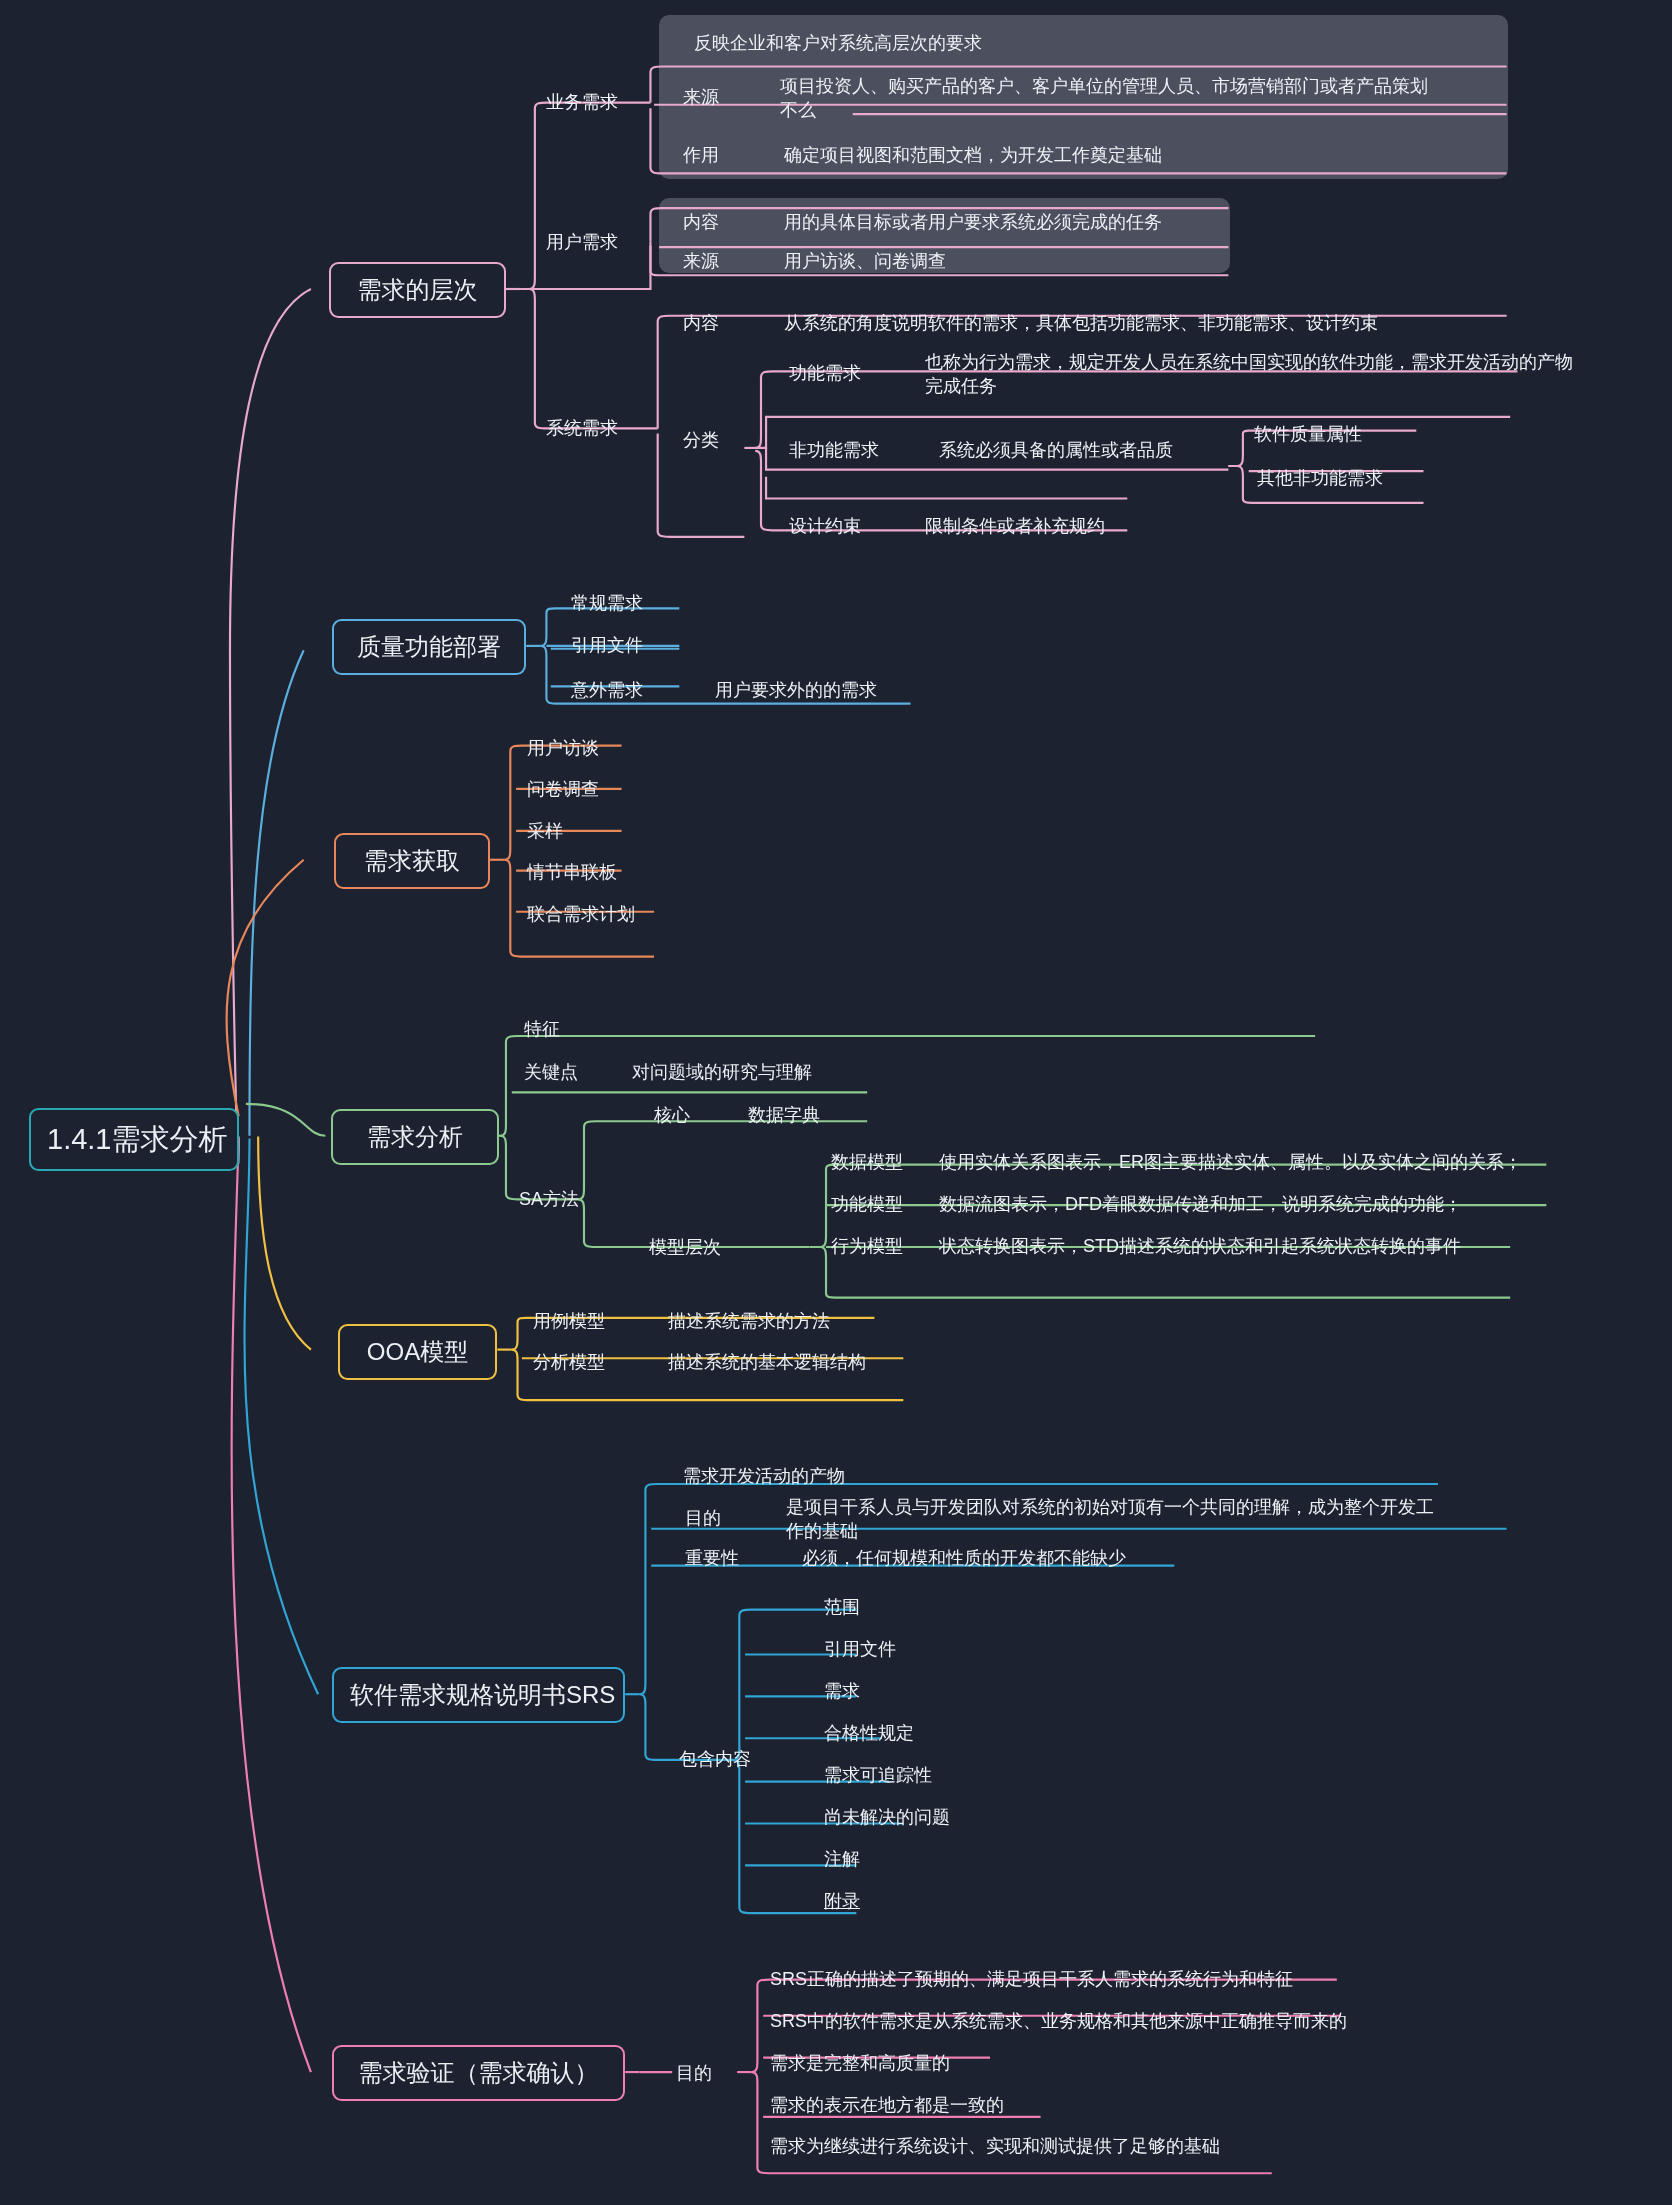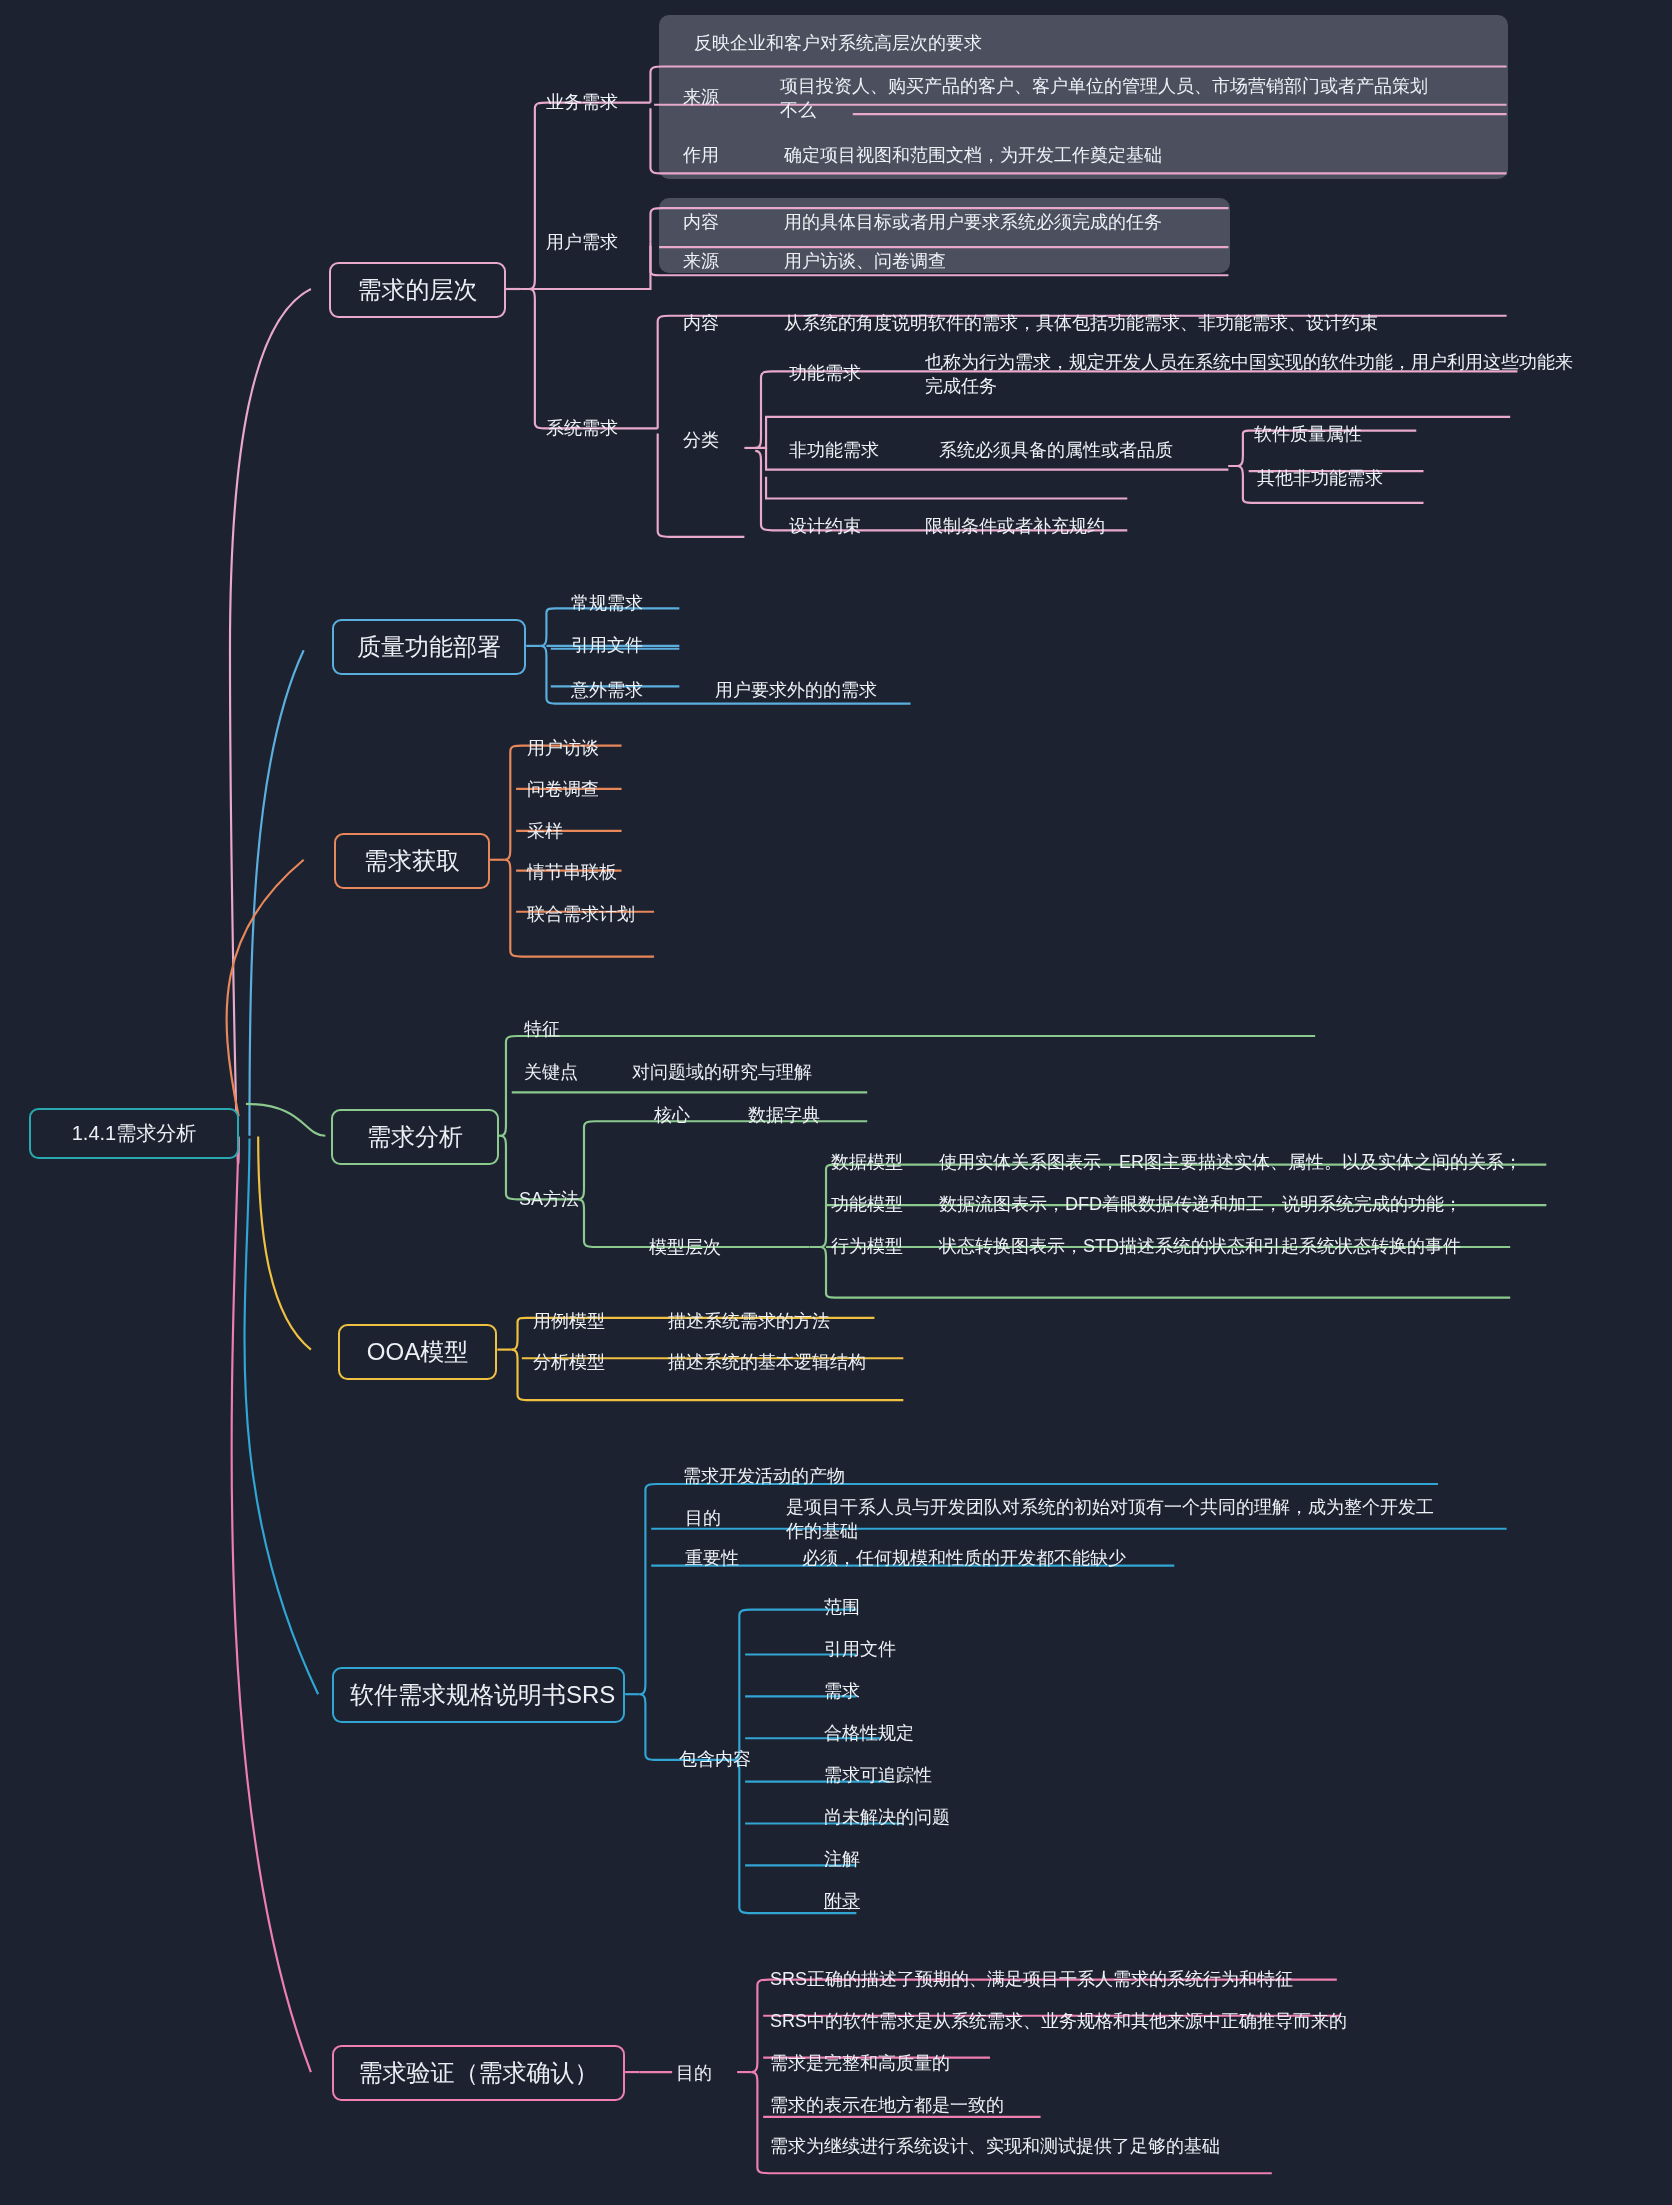--- a/index.html
+++ b/index.html
@@ -4,21 +4,21 @@
 <style>
   html,body{margin:0;padding:0;background:#1c2230;}
   body{width:1673px;height:2205px;position:relative;overflow:hidden;
        font-family:"Liberation Sans","DejaVu Sans",sans-serif;color:#eceff4;}
   #canvas{position:absolute;inset:0;width:1673px;height:2205px;}
   svg.links{position:absolute;left:0;top:0;width:1673px;height:2205px;pointer-events:none;}
   .node{position:absolute;white-space:pre;line-height:1.34;}
   .plain{font-size:18px;color:#eef1f6;}
   .boxed{border:2.2px solid #888;border-radius:9.4px;padding:10px 16px;font-size:24px;
          background:#1c2230;box-sizing:border-box;}
-  .root{font-size:20px;border-width:2.2px;}
+  .root{font-size:29px;border-width:2.2px;}
   .hlwrap{position:absolute;border-radius:10px;background:#4c4f5e;}
 </style>
 </head>
 <body>
 
 <div id="canvas">
 
   <div class="hlwrap" style="left:659px;top:14.5px;width:849px;height:164px;"></div>
   <div class="hlwrap" style="left:659px;top:198px;width:571px;height:75px;"></div>
 
@@ -165,21 +165,21 @@
   <div class="node plain" style="left:683px;top:210px;">内容</div>
   <div class="node plain" style="left:784px;top:210px;">用的具体目标或者用户要求系统必须完成的任务</div>
   <div class="node plain" style="left:683px;top:249px;">来源</div>
   <div class="node plain" style="left:784px;top:249px;">用户访谈、问卷调查</div>
 
   <div class="node plain" style="left:683px;top:311px;">内容</div>
   <div class="node plain" style="left:784px;top:311px;">从系统的角度说明软件的需求，具体包括功能需求、非功能需求、设计约束</div>
   <div class="node plain" style="left:683px;top:428px;">分类</div>
 
   <div class="node plain" style="left:789px;top:361px;">功能需求</div>
-  <div class="node plain" style="left:925px;top:350px;">也称为行为需求，规定开发人员在系统中国实现的软件功能，用户利用这些功能来
+  <div class="node plain" style="left:925px;top:350px;">也称为行为需求，规定开发人员在系统中国实现的软件功能，需求开发活动的产物
 完成任务</div>
   <div class="node plain" style="left:789px;top:438px;">非功能需求</div>
   <div class="node plain" style="left:939px;top:438px;">系统必须具备的属性或者品质</div>
   <div class="node plain" style="left:1254px;top:422px;">软件质量属性</div>
   <div class="node plain" style="left:1257px;top:466px;">其他非功能需求</div>
   <div class="node plain" style="left:789px;top:514px;">设计约束</div>
   <div class="node plain" style="left:925px;top:514px;">限制条件或者补充规约</div>
 
   <div class="node boxed" style="left:332px;top:619px;width:194px;border-color:#5bafde;text-align:center;">质量功能部署</div>
   <div class="node plain" style="left:571px;top:591px;">常规需求</div>

